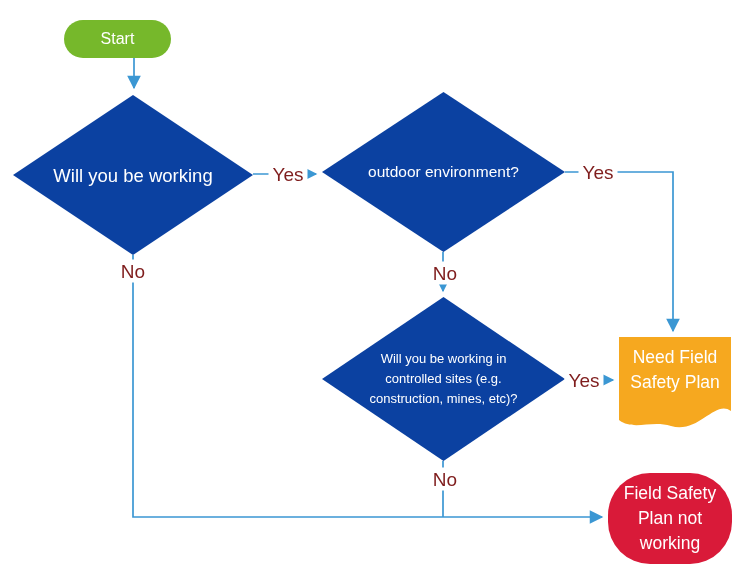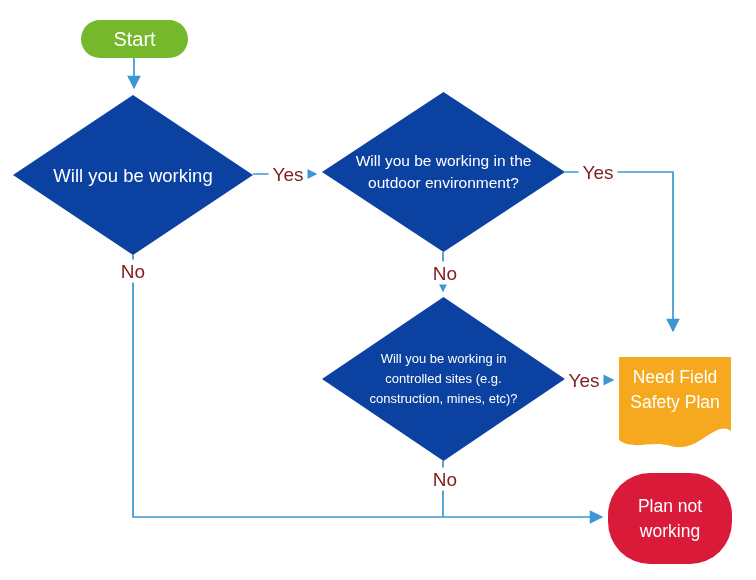--- a/index.html
+++ b/index.html
@@ -27,25 +27,25 @@
     display: flex;
     align-items: center;
     justify-content: center;
     text-align: center;
     color: #ffffff;
     z-index: 2;
     box-sizing: border-box;
   }
   .node .line { display: block; }
   .start-pill {
-    left: 81px; top: 20px;
+    left: 64px; top: 20px;
     width: 107px; height: 38px;
     background: #76b82b;
     border-radius: 19px;
-    font-size: 20px;
+    font-size: 16px;
   }
   .diamond {
     background: #0b41a1;
     clip-path: polygon(50% 0%, 100% 50%, 50% 100%, 0% 50%);
   }
   .diamond-1 {
     left: 13px; top: 95px;
     width: 240px; height: 160px;
     font-size: 18.5px; line-height: 25px;
   }
@@ -57,21 +57,20 @@
   .diamond-3 {
     left: 322px; top: 297px;
     width: 243px; height: 164px;
     font-size: 13px; line-height: 20px; text-align: center;
   }
   .doc-shape {
     position: absolute;
     left: 619px; top: 337px;
     width: 112px; height: 96px;
     z-index: 2;
-    margin-top: 20px;
   }
   .doc-shape svg {
     position: absolute;
     inset: 0;
   }
   .doc-text {
     position: relative;
     padding-top: 8px;
     width: 100%;
     text-align: center;
@@ -125,21 +124,20 @@
   </div>
 
   <div class="node diamond diamond-1">
     <div>
       <span class="line">Will you be working</span>
     </div>
   </div>
 
   <div class="node diamond diamond-2">
     <div>
-      <span class="line">Will you be working in the</span>
       <span class="line">outdoor environment?</span>
     </div>
   </div>
 
   <div class="node diamond diamond-3">
     <div>
       <span class="line">Will you be working in</span>
       <span class="line">controlled sites (e.g.</span>
       <span class="line">construction, mines, etc)?</span>
     </div>
@@ -150,20 +148,21 @@
       <path d="M0,0 H112 V74 C96,62 80,97 52,89 C32,83 14,94 0,83 Z" fill="#f6a81f"></path>
     </svg>
     <div class="doc-text">
       <span class="line">Need Field</span>
       <span class="line">Safety Plan</span>
     </div>
   </div>
 
   <div class="node terminator-red">
     <div>
+      <span class="line">Field Safety</span>
       <span class="line">Plan not</span>
       <span class="line">working</span>
     </div>
   </div>
 
   <div class="edge-label" style="left:288px; top:174px;">Yes</div>
   <div class="edge-label" style="left:598px; top:172px;">Yes</div>
   <div class="edge-label" style="left:584px; top:380px;">Yes</div>
   <div class="edge-label" style="left:133px; top:271px;">No</div>
   <div class="edge-label" style="left:445px; top:273px;">No</div>

